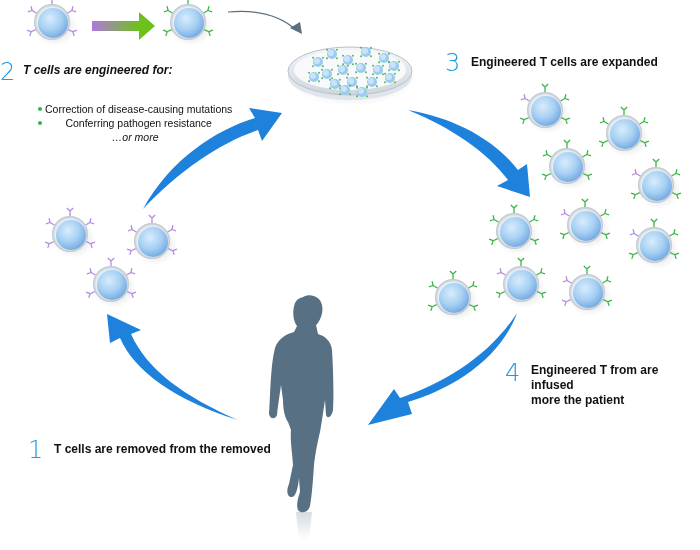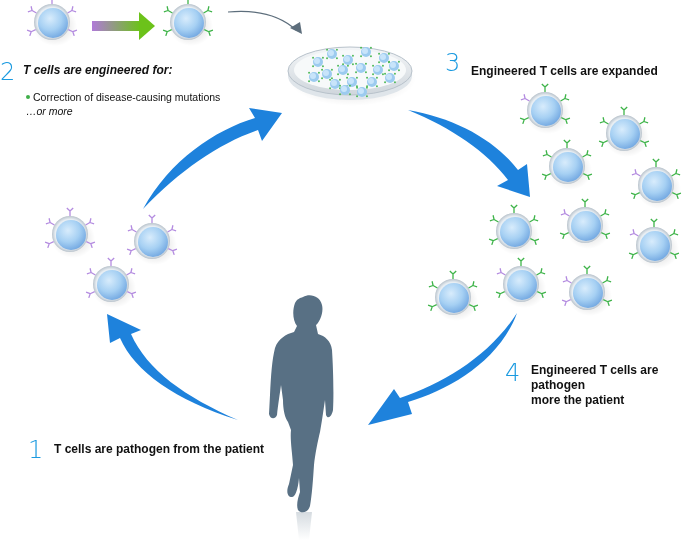--- a/index.html
+++ b/index.html
@@ -1,20 +1,20 @@
 <!DOCTYPE html>
 <html><head>
 <meta charset="utf-8">
 <style>
   html, body { margin: 0; padding: 0; background: #ffffff; }
   body { width: 700px; height: 550px; position: relative; overflow: hidden; font-family: "Liberation Sans", sans-serif; }
   #art { position: absolute; left: 0; top: 0; width: 700px; height: 550px; }
   .step-num { position: absolute; color: #1a9ae0; font-family: "DejaVu Sans", sans-serif; font-weight: 200; font-size: 24px; line-height: 24px; }
   .step-text { position: absolute; color: #111; font-weight: bold; font-size: 12px; line-height: 15px; }
-  .bullets { position: absolute; left: 22px; top: 86px; margin: 4px; padding: 0; list-style: none; font-size: 10.5px; line-height: 14px; color: #111; }
+  .bullets { position: absolute; left: 22px; top: 86px; margin: 16px; padding: 0; list-style: none; font-size: 10.5px; line-height: 14px; color: #111; text-align: center; }
   .bullets li { position: relative; padding-left: 7px; }
   .bullets li.dot::before { content: ""; position: absolute; left: 0; top: 5px; width: 4px; height: 4px; border-radius: 50%; background: #3fae49; }
   .bullets li.more { padding-left: 0; font-style: italic; }
 </style>
 </head>
 <body>
 
 <svg id="art" viewBox="0 0 700 550" xmlns="http://www.w3.org/2000/svg">
   <defs>
     <radialGradient id="cellGrad" cx="0.4" cy="0.35" r="0.7">
@@ -297,26 +297,27 @@
   <g>
     <path d="M303,297 C310,293 320,296 322,305 C324,313 319,323 316,325 L318,334 C325,336 331,341 332,350 C333,365 334,392 333,410 C332,416 328,420 326,415 L325,400 L322,420 L320,432 C318,440 315,455 314,465 C313,480 312,495 310,506 C308,513 301,514 298,510 C296,505 298,498 300,492 L299,478 C298,490 295,497 292,497 C287,497 286,491 289,484 L293,465 C292,450 290,440 291,430 L288,422 C285,418 283,410 283,400 L281,385 C280,393 278,405 277,415 C275,420 270,419 269,414 L270,395 C271,375 272,360 275,348 C278,339 286,334 294,332 L297,326 C293,321 292,311 295,303 C297,299 300,298 303,297 Z" fill="#587084"></path>
     <path d="M296,512 L312,512 L309,540 L299,540 Z" fill="url(#reflectGrad)"></path>
   </g>
 </svg>
 
 <div class="step-num" style="left:0px; top:60px;">2</div>
 <div class="step-text" style="left:23px; top:63px;font-style:italic;">T cells are engineered for:</div>
 <ul class="bullets">
   <li class="dot">Correction of disease-causing mutations</li>
+  <li class="dot">Conferring pathogen resistance</li>
   <li class="more">…or more</li>
 </ul>
 
 <div class="step-num" style="left:445px; top:51px;">3</div>
-<div class="step-text" style="left:471px; top:55px;margin-top:9px;">Engineered T cells are expanded</div>
+<div class="step-text" style="left:471px; top:55px;">Engineered T cells are expanded</div>
 
 <div class="step-num" style="left:505px; top:361px;">4</div>
 <div class="step-text" style="left:531px; top:363px;">
-  <div>Engineered T cells are pathogen</div>
+  <div>Engineered T from are infused</div>
   <div>more the patient</div>
 </div>
 
 <div class="step-num" style="left:28px; top:438px;">1</div>
-<div class="step-text" style="left:54px; top:442px;">T cells are pathogen from the patient</div>
+<div class="step-text" style="left:54px; top:442px;">T cells are removed from the removed</div>
 
 </body></html>

